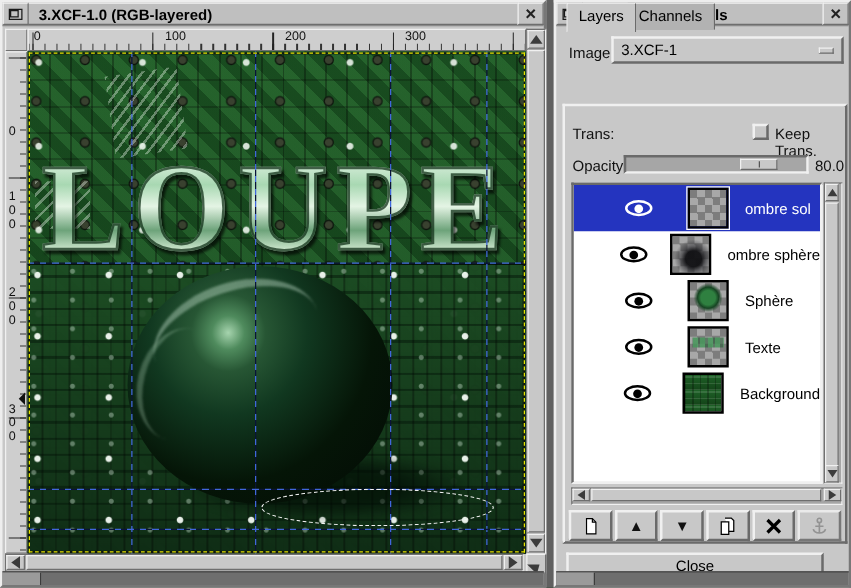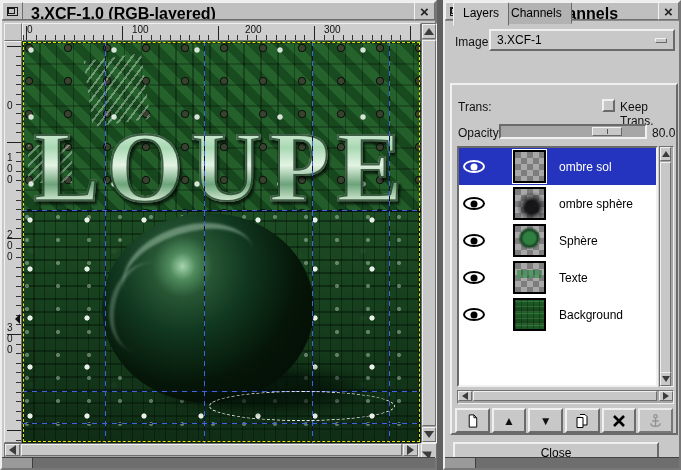--- a/index.html
+++ b/index.html
@@ -6,21 +6,21 @@
   html,body { width:681px; height:470px; overflow:hidden; background:#606060;
               font-family:"Liberation Sans",sans-serif; font-size:12px; color:#000; }
 
   .window { position:absolute; background:#c8c8c8; border:2px solid; border-color:#eee #777 #777 #eee; }
 
   
   .titlebar { position:absolute; left:0; right:0; top:0; height:19px; background:#bfbfbf;
               display:flex; align-items:stretch; border-bottom:1px solid #8a8a8a; }
   .tb-btn { width:21px; flex:0 0 21px; display:flex; align-items:center; justify-content:center;
             border:1px solid; border-color:#f2f2f2 #6e6e6e #6e6e6e #f2f2f2; background:#c3c3c3; cursor:default; }
-  .tb-title { flex:1; font-weight:bold; font-size:16px; padding:2px 8px 0; white-space:nowrap; overflow:hidden;
+  .tb-title { flex:1; font-weight:bold; font-size:12px; padding:2px 8px 0; white-space:nowrap; overflow:hidden;
               border-top:1px solid #f2f2f2; border-bottom:1px solid #6e6e6e; }
   .menu-box-glyph { width:11px; height:9px; border:1px solid #1a1a1a; background:#c3c3c3; position:relative; }
   .menu-box-glyph::after { content:""; position:absolute; left:0; top:0; width:5px; height:4px; border:1px solid #1a1a1a; }
   .x-glyph { font-weight:bold; font-size:15px; line-height:11px; color:#222; }
 
   
   .ruler-corner { position:absolute; left:2px; top:21px; width:18px; height:18px; background:#c8c8c8;
                   border:1px solid; border-color:#f0f0f0 #707070 #707070 #f0f0f0; }
   .h-ruler { position:absolute; left:20px; top:21px; width:399px; height:18px; background:#cecece;
              border:1px solid; border-color:#f0f0f0 #707070 #707070 #f0f0f0; overflow:hidden;
@@ -107,21 +107,21 @@
   .tab { position:absolute; top:0; height:22px; padding:3px 9px 0; font-size:12px; background:#b2b2b2;
          border:1px solid; border-color:#f0f0f0 #6a6a6a transparent #f0f0f0; border-radius:2px 2px 0 0; cursor:default; }
   .tab.active { height:24px; background:#c8c8c8; z-index:3; font-size:12px; }
   .notebook { position:absolute; background:#c8c8c8; border:2px solid; border-color:#f0f0f0 #6a6a6a #6a6a6a #f0f0f0; }
   .checkbox { position:absolute; width:13px; height:13px; background:#c8c8c8; border:2px solid; border-color:#f0f0f0 #6a6a6a #6a6a6a #f0f0f0; }
   .slider-trough { position:absolute; height:15px; background:#a6a6a6; border:2px solid; border-color:#6a6a6a #f0f0f0 #f0f0f0 #6a6a6a; }
   .slider-handle { position:absolute; top:1px; width:30px; height:9px; background:#c8c8c8; border:1px solid; border-color:#f0f0f0 #6a6a6a #6a6a6a #f0f0f0; }
   .slider-handle::after { content:""; position:absolute; left:50%; top:1px; bottom:1px; width:1px; background:#555; }
 
   .layer-list { position:absolute; background:#fff; border:2px solid; border-color:#6a6a6a #f0f0f0 #f0f0f0 #6a6a6a; overflow:hidden; }
-  .layer-row { display:flex; align-items:center; height:37px; cursor:default; }
+  .layer-row { display:flex; align-items:center; height:37px; cursor:default;padding-left:37px; }
   .layer-row.selected { background:#2434bf; color:#fff; }
   .eye-cell { width:30px; display:flex; justify-content:center; }
   .eye { width:22px; height:13px; border:2px solid #000; border-radius:50%; position:relative; background:#fff; }
   .eye::after { content:""; position:absolute; left:50%; top:50%; transform:translate(-50%,-50%); width:7px; height:7px; border-radius:50%; background:#000; }
   .layer-row.selected .eye { border-color:#fff; background:#2434bf; }
   .layer-row.selected .eye::after { background:#fff; }
   .link-cell { width:24px; }
   .thumb { width:33px; height:33px; border:2px solid #000; flex:0 0 33px;
            background-image:conic-gradient(#a8a8a8 0 25%, #7d7d7d 0 50%, #a8a8a8 0 75%, #7d7d7d 0); background-size:12px 12px; position:relative; }
   .layer-row.selected .thumb { outline:1px solid #fff; }
@@ -155,21 +155,21 @@
     <div class="tb-title">3.XCF-1.0 (RGB-layered)</div>
     <div class="tb-btn">
         <span class="x-glyph">×</span>
       </div>
   </div>
 
   <div class="ruler-corner"></div>
   <div class="h-ruler">
       <span class="hrl" style="left: 2px;">0</span>
       <span class="hrl" style="left: 107px;">100</span>
-      <span class="hrl" style="left: 203px; margin-left: 17px;">200</span>
+      <span class="hrl" style="left: 203px;">200</span>
       <span class="hrl" style="left: 299px;">300</span>
     </div>
   <div class="v-ruler">
       <div class="vrl" style="top: 58px;">
         <div>0</div>
       </div>
       <div class="vrl" style="top: 110px;">
         <div>1</div>
         <div>0</div>
         <div>0</div>

